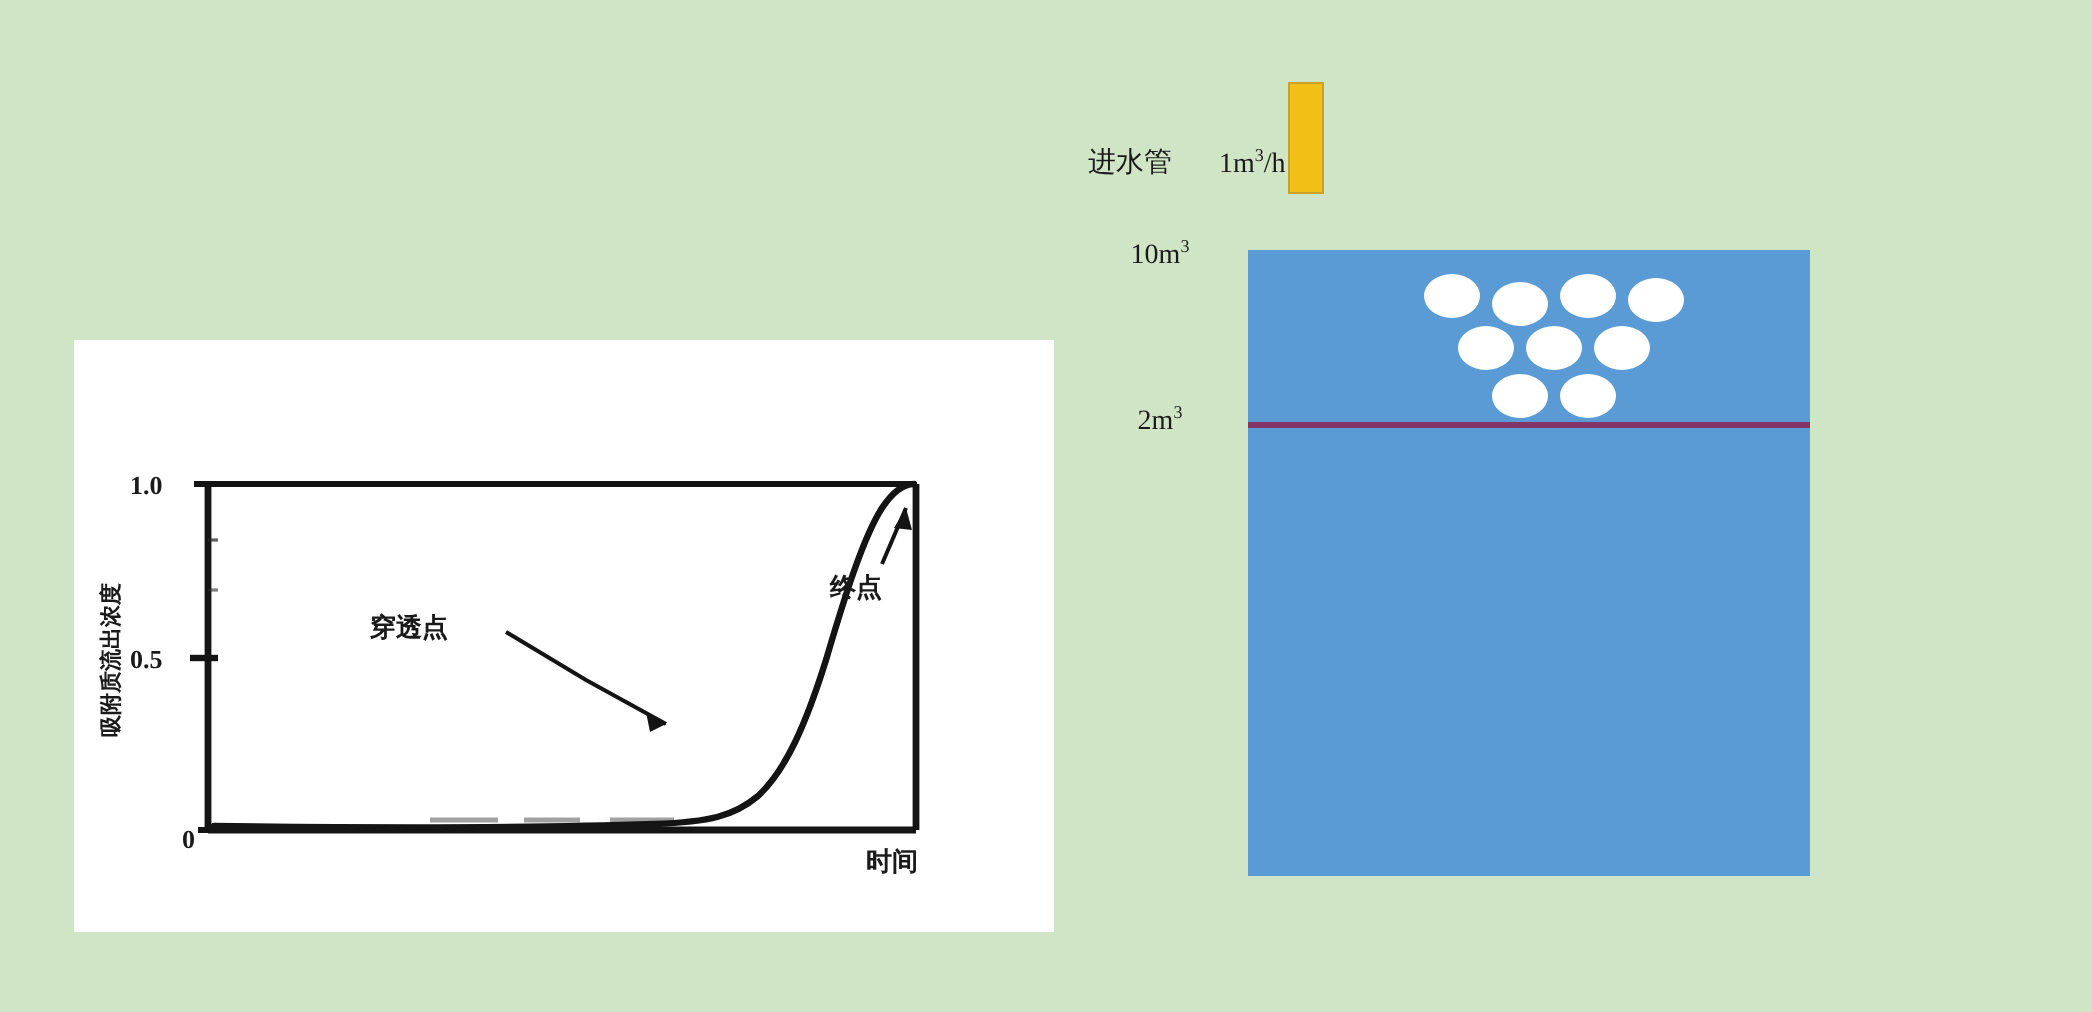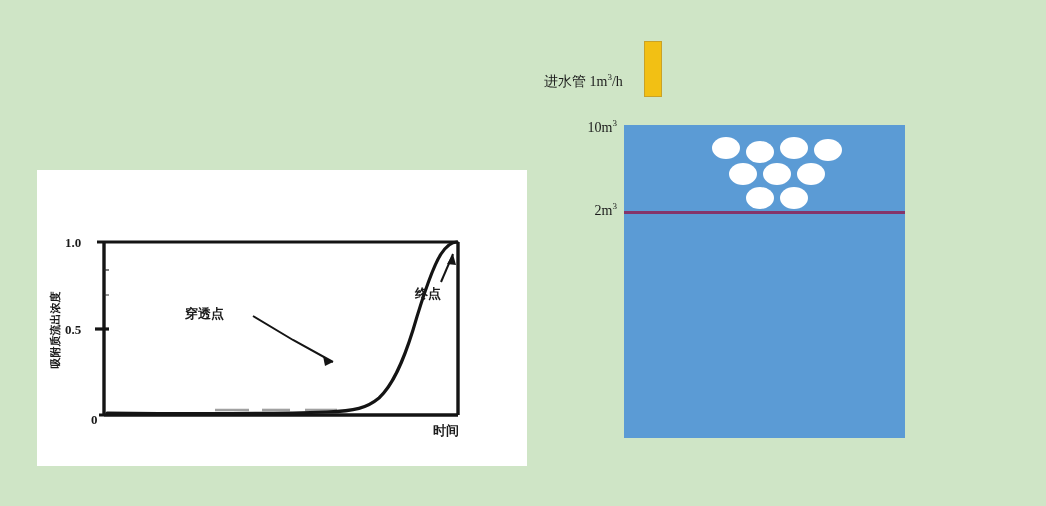--- a/index.html
+++ b/index.html
@@ -74,20 +74,21 @@
     left: 4px;
     top: 44px;
     font-family: "DejaVu Sans", "Liberation Sans", sans-serif;
     font-size: 14px;
     color: #1a1a1a;
     white-space: nowrap;
   }
   #inlet-label .rate {
     font-family: "Liberation Serif", "DejaVu Serif", serif;
     font-size: 14px;
+    margin-left: 20px;
   }
   #inlet-label sup {
     font-size: 9px;
     vertical-align: super;
   }
   #tank-body {
     position: absolute;
     left: 84px;
     top: 97px;
     width: 281px;
@@ -101,21 +102,21 @@
     width: 281px;
     height: 3px;
     background: #85346a;
   }
   .level-tag {
     position: absolute;
     font-family: "Liberation Serif", "DejaVu Serif", serif;
     font-size: 14px;
     color: #1a1a1a;
     white-space: nowrap;
-    text-align: right;
+    text-align: center;
     width: 74px;
   }
   .level-tag sup {
     font-size: 9px;
     vertical-align: super;
   }
   #tag-10 { left: 3px; top: 90px; }
   #tag-8  { left: 3px; top: 173px; }
 
   .bubble {

